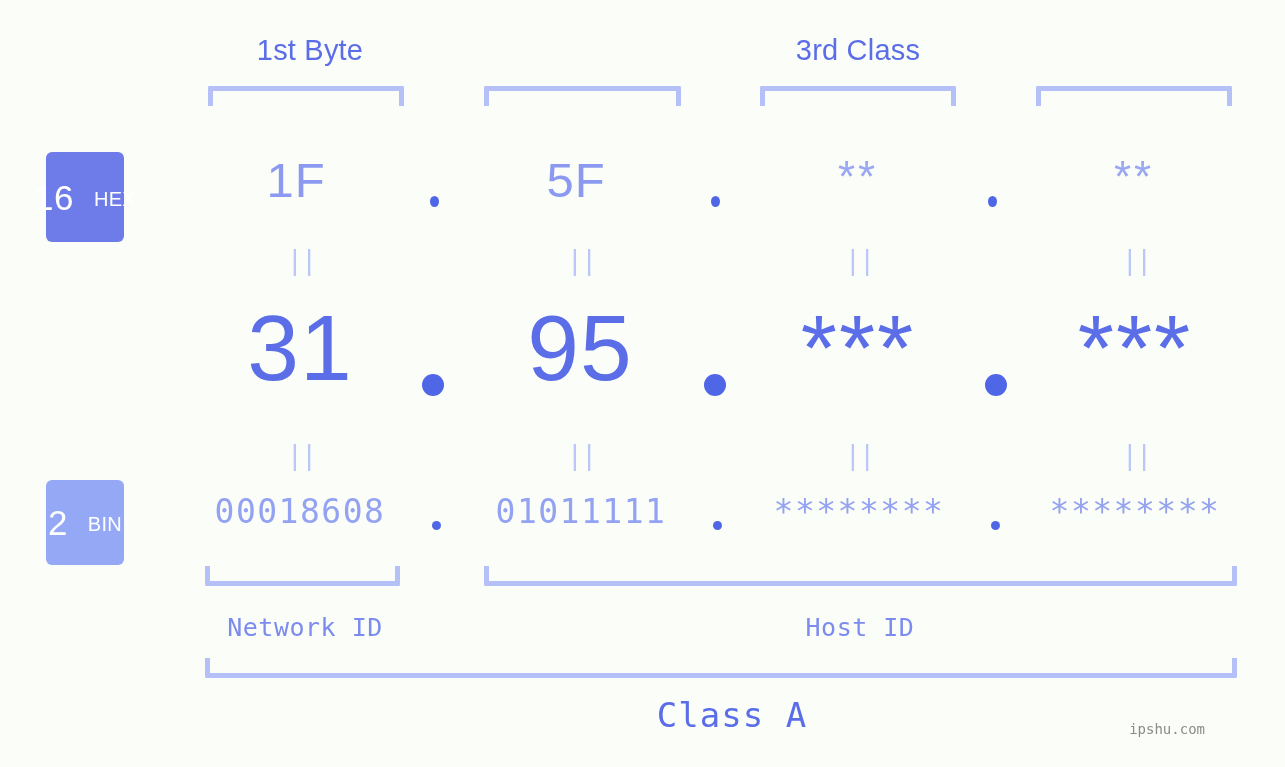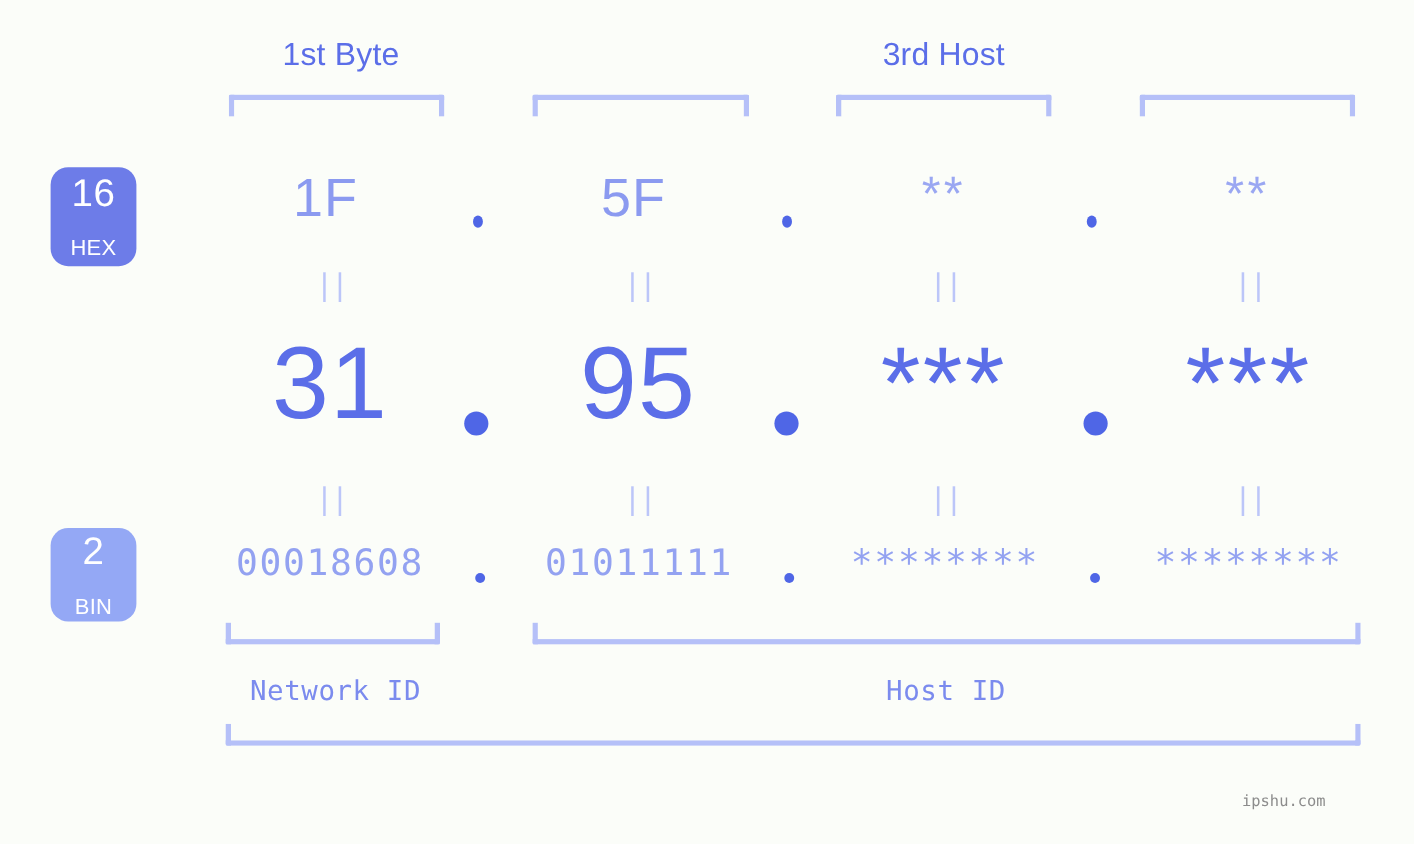--- a/index.html
+++ b/index.html
@@ -50,25 +50,25 @@
     border-right: 5px solid #b5c0f8;
     border-bottom-left-radius: 2px;
     border-bottom-right-radius: 2px;
   }
 
   
   .badge {
     position: absolute;
     left: 46px;
     width: 78px;
-    border-radius: 16px;
+    border-radius: 6px;
     color: #ffffff;
     text-align: center;
     display: flex;
-    flex-direction: column;
+    flex-direction: row;
     align-items: center;
     justify-content: center;
     line-height: 1;
     gap: 20px;
   }
   .badge .num {
     font-size: 35px;
     font-weight: 400;
     letter-spacing: 0.5px;
   }
@@ -177,21 +177,21 @@
     color: #8c8c8c;
     letter-spacing: 0px;
   }
 </style>
 </head>
 <body>
 
 <div id="stage">
 
   <div class="byte-label" style="left:190px">1st Byte</div>
-  <div class="byte-label" style="left:738px">3rd Host</div>
+  <div class="byte-label" style="left:738px">3rd Class</div>
 
   <div class="bracket-top" style="left:208px;  top:86px; width:196px"></div>
   <div class="bracket-top" style="left:484px;  top:86px; width:197px"></div>
   <div class="bracket-top" style="left:760px;  top:86px; width:196px"></div>
   <div class="bracket-top" style="left:1036px; top:86px; width:196px"></div>
 
   <div class="badge badge-hex">
     <span class="num">16</span>
     <span class="lbl">HEX</span>
   </div>
@@ -240,16 +240,17 @@
     <div class="dot dot-bin" style="left:991px"></div>
   </div>
 
   <div class="bracket-bottom" style="left:205px; top:566px; width:195px"></div>
   <div class="bracket-bottom" style="left:484px; top:566px; width:753px"></div>
 
   <div class="id-label" style="left:185px; top:613px; width:240px">Network ID</div>
   <div class="id-label" style="left:740px; top:613px; width:240px">Host ID</div>
 
   <div class="bracket-bottom" style="left:205px; top:658px; width:1032px"></div>
+  <div class="class-label" style="left:612px; top:695px; width:240px">Class A</div>
 
   <div class="watermark">ipshu.com</div>
 
 </div>
 
 </body></html>

